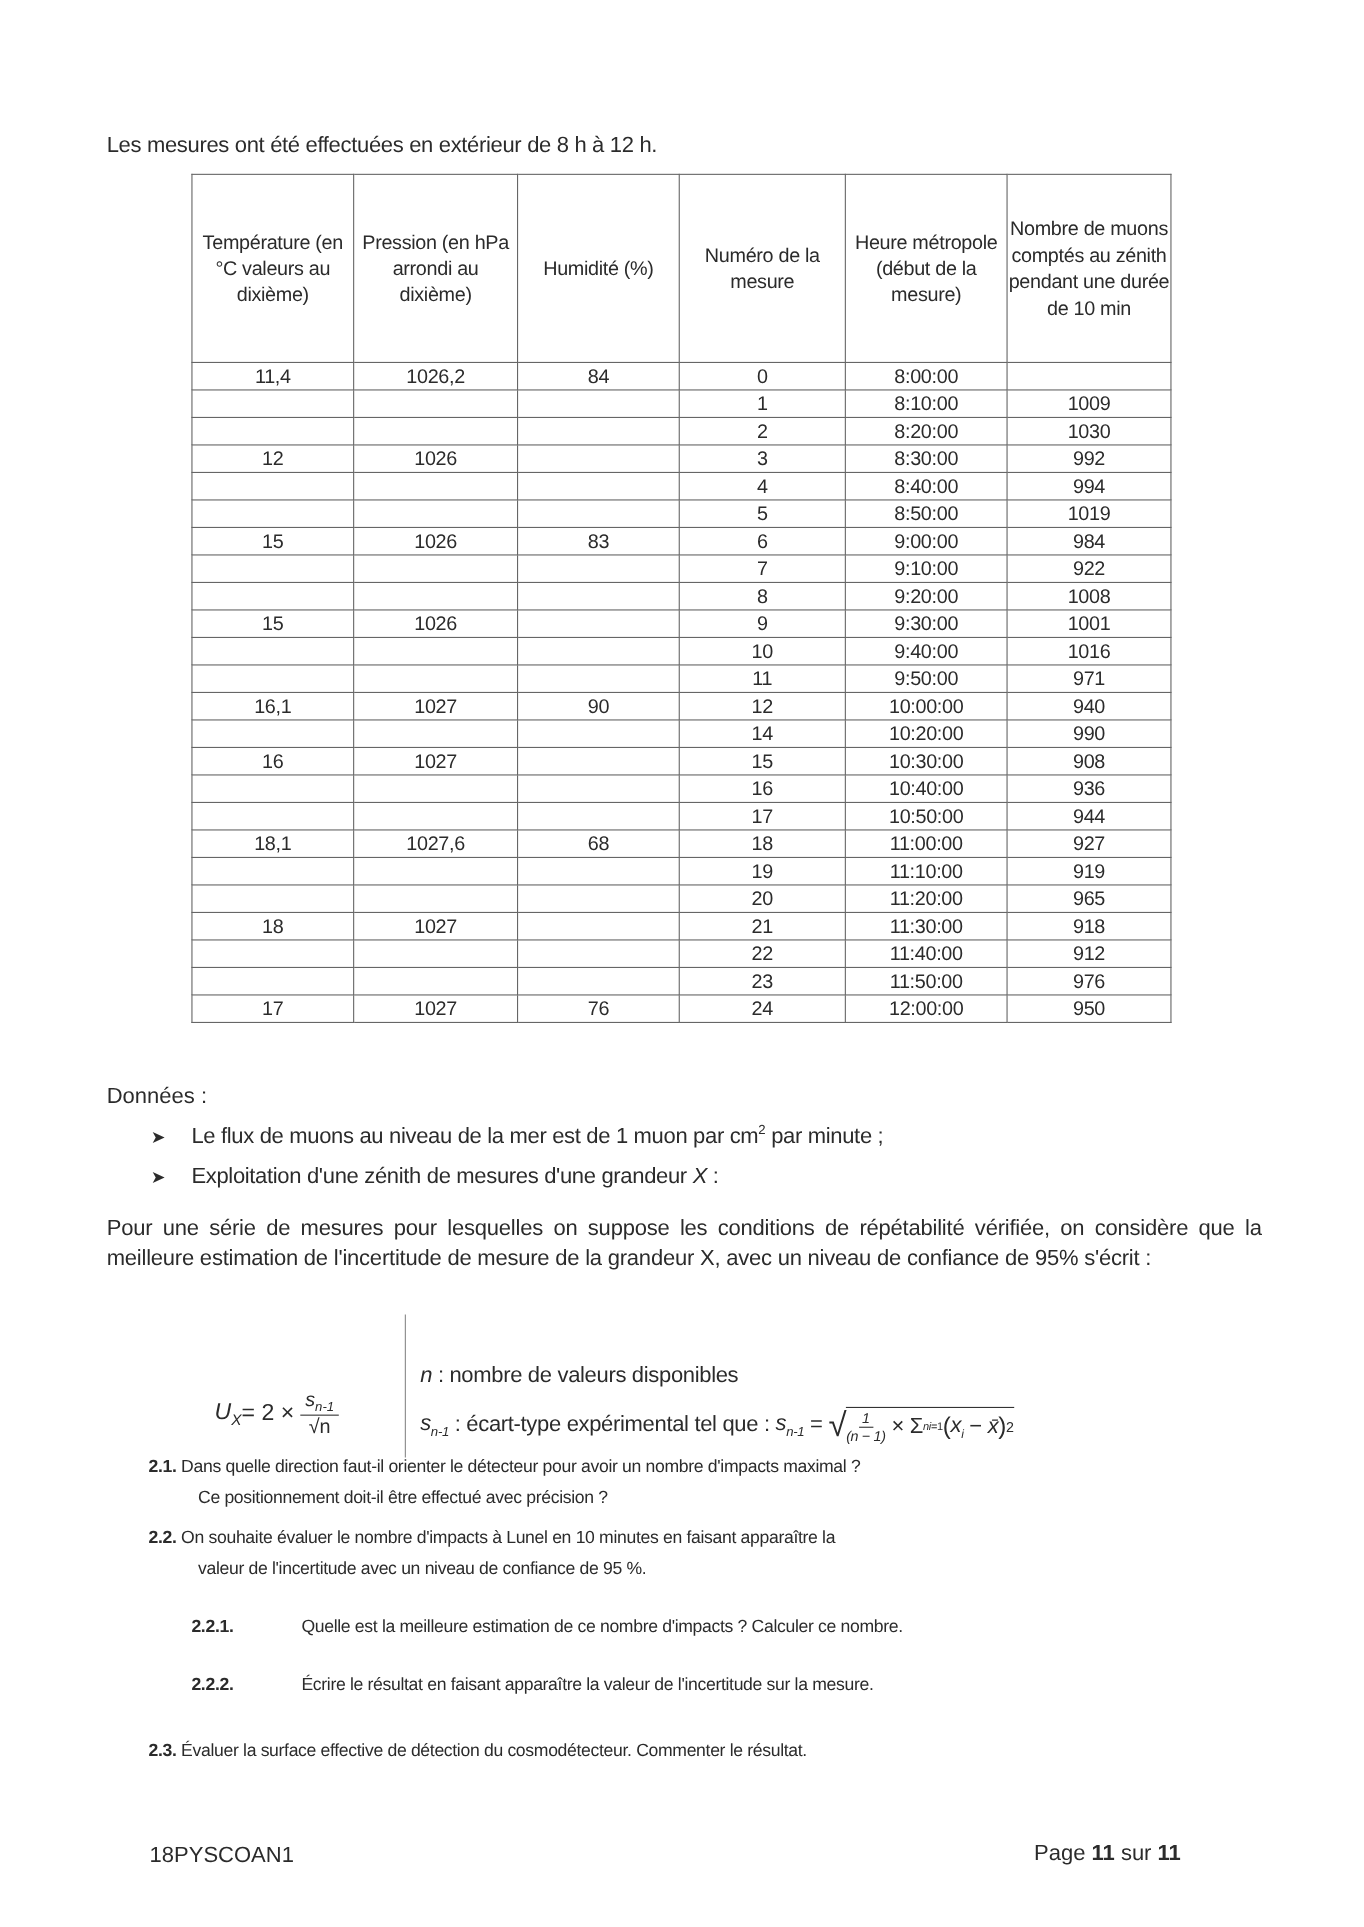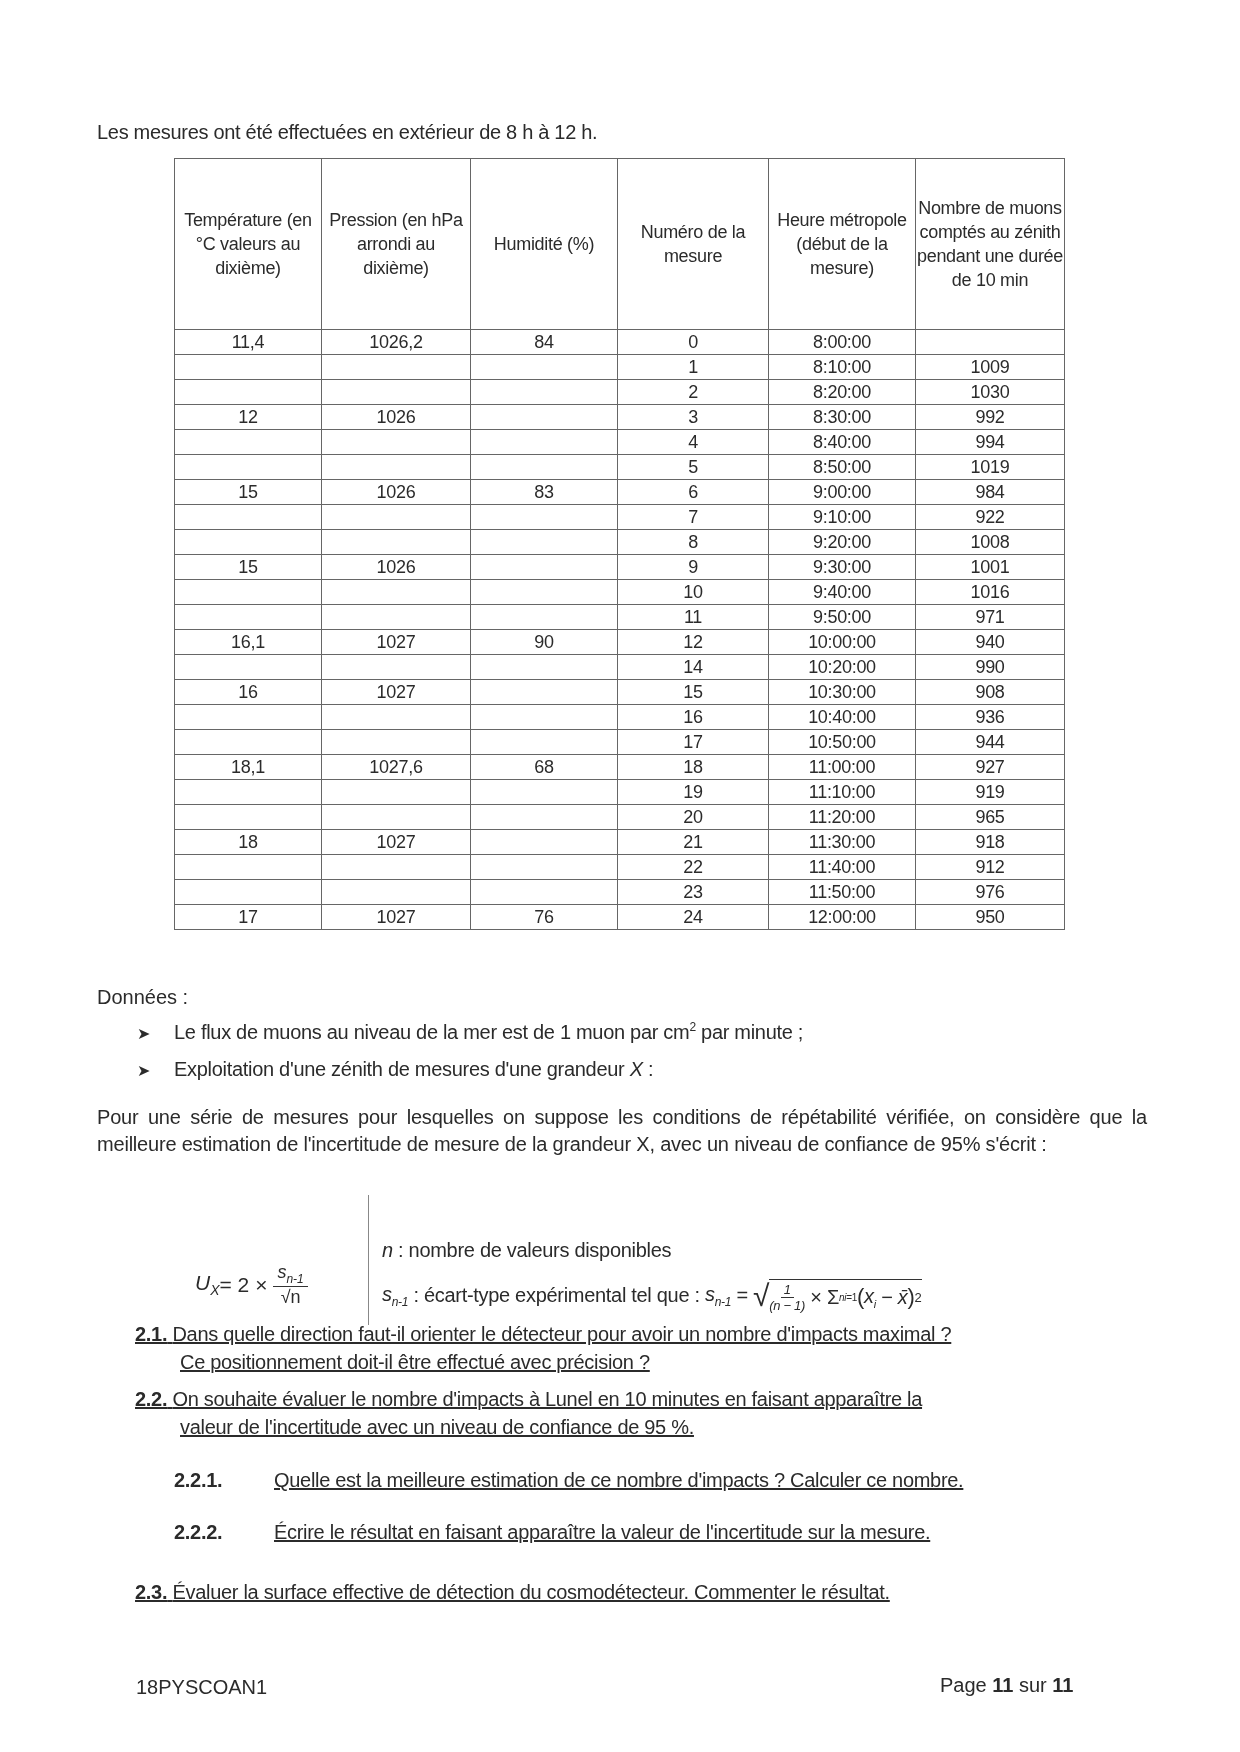--- a/index.html
+++ b/index.html
@@ -24,21 +24,21 @@
   .bullets { position: absolute; left: 137px; top: 1020px; font-size: 20px; letter-spacing: -0.3px; }
   .bullets .b { display: flex; align-items: baseline; height: 38px; }
   .bullets .arrow { width: 37px; font-size: 16px; }
   .para { position: absolute; left: 97px; top: 1104px; width: 1050px; font-size: 20px; line-height: 27px; text-align: justify; letter-spacing: -0.2px; }
   .formula-left { position: absolute; left: 195px; top: 1262px; font-size: 21px; font-style: italic; display: flex; align-items: center; }
   .frac { display: inline-flex; flex-direction: column; align-items: center; margin-left: 6px; font-size: 18px; }
   .frac .num { border-bottom: 1px solid #333; padding: 0 4px; }
   .vline { position: absolute; left: 368px; top: 1195px; width: 1px; height: 130px; background: #888; }
   .formula-right { position: absolute; left: 382px; top: 1228px; font-size: 20px; letter-spacing: -0.3px; }
   .formula-right .r { height: 45px; display: flex; align-items: center; }
-  .q { position: absolute; font-size: 20px; letter-spacing: -0.3px; line-height: 28px; text-decoration: underline; }
+  .q { position: absolute; font-size: 16px; letter-spacing: -0.3px; line-height: 28px; }
   .q b { font-weight: bold; }
   .footer-left { position: absolute; left: 136px; top: 1676px; font-size: 20px; }
   .footer-right { position: absolute; left: 940px; top: 1674px; font-size: 20px; }
   .footer-right b { font-weight: bold; }
   i { font-style: italic; }
 </style>
 </head>
 <body>
 
 <div class="intro">Les mesures ont été effectuées en extérieur de 8 h à 12 h.</div>

